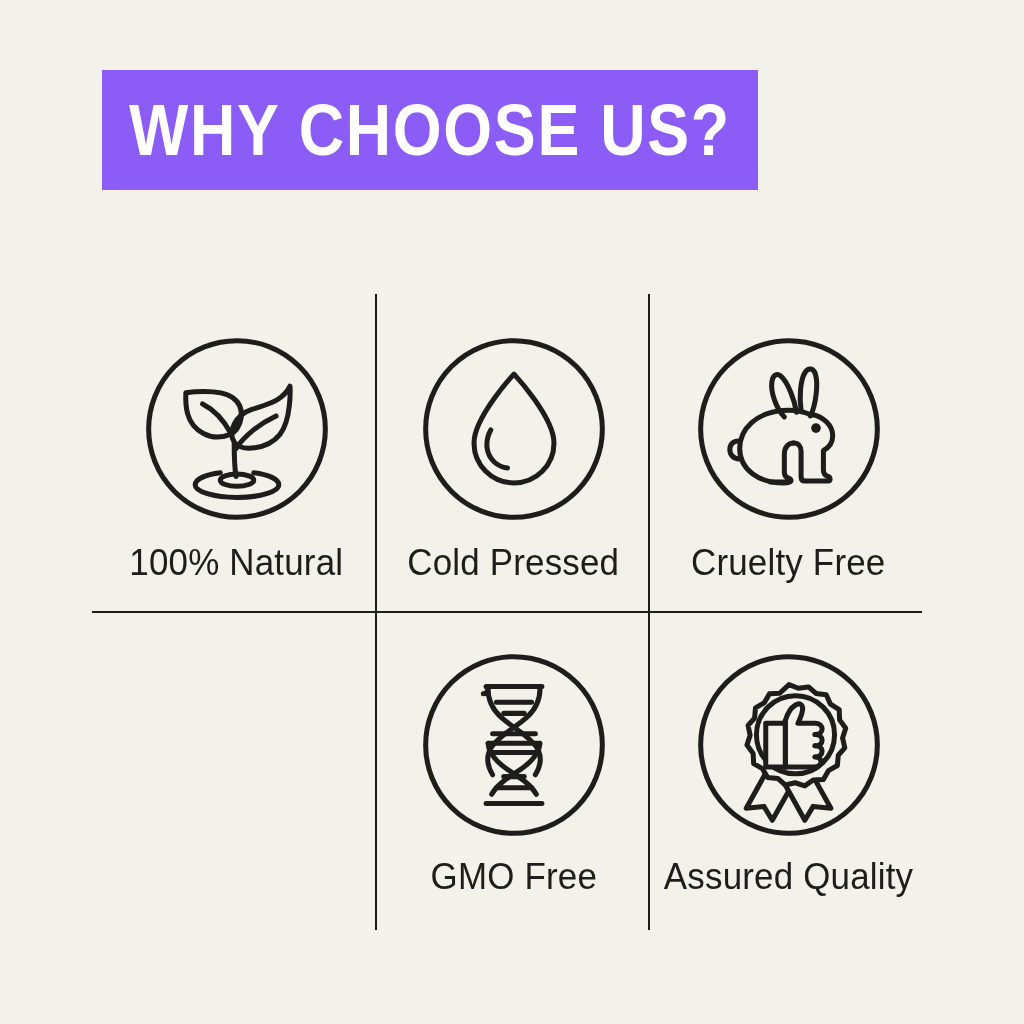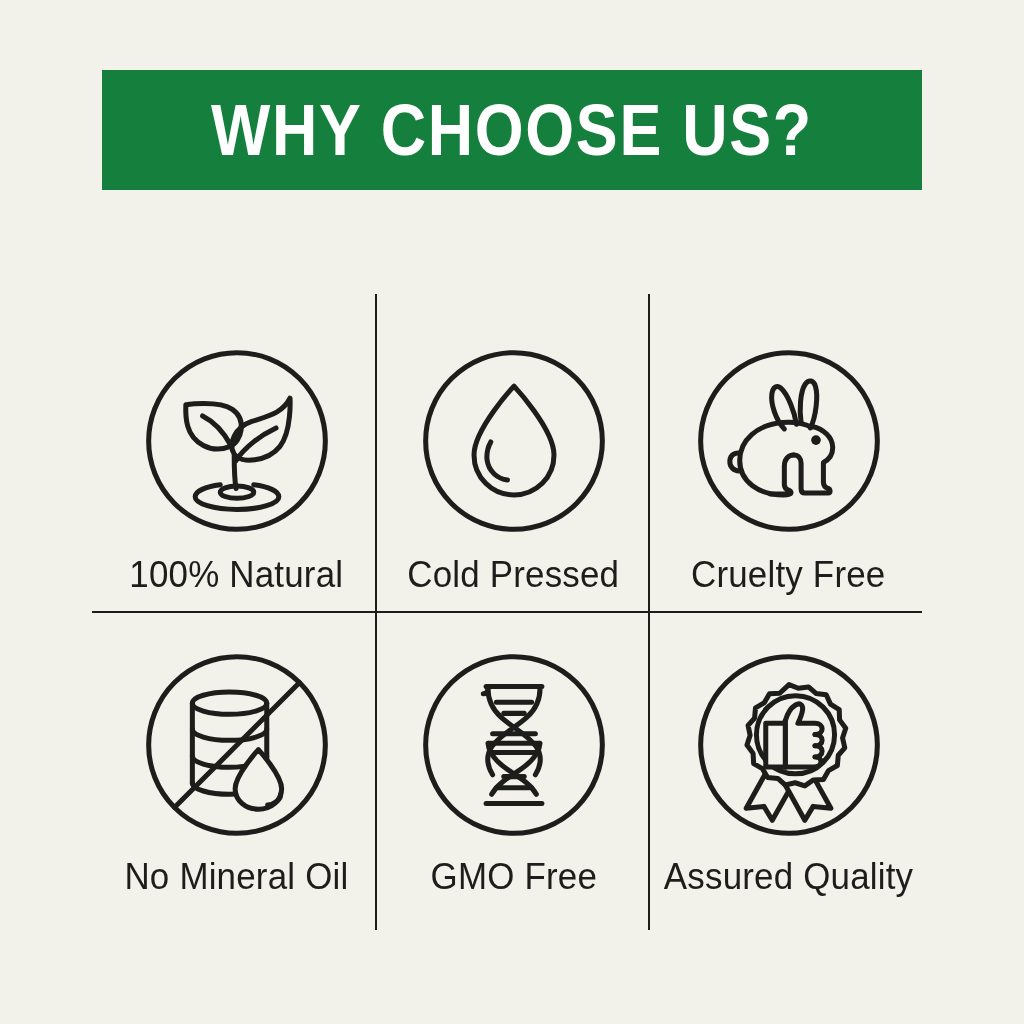--- a/index.html
+++ b/index.html
@@ -13,23 +13,23 @@
     font-family: "Liberation Sans", sans-serif;
     overflow: hidden;
     position: relative;
   }
 
   
   #header-banner {
     position: absolute;
     left: 102px;
     top: 70px;
-    width: 820px;
+    width: 656px;
     height: 120px;
-    background: #15803d;
+    background: #8b5cf6;
     display: flex;
     align-items: center;
     justify-content: center;
     box-sizing: border-box;
   }
   #header-title {
     color: #ffffff;
     font-family: "Liberation Sans Narrow", "Liberation Sans", sans-serif;
     font-size: 73px;
     font-weight: 700;
@@ -54,21 +54,21 @@
     width: 273px;
     height: 318px;
     display: flex;
     flex-direction: column;
     align-items: center;
     box-sizing: border-box;
   }
   .cell-c0 { left: 8px; }
   .cell-c1 { left: 285px; }
   .cell-c2 { left: 560px; }
-  .row-r0 { top: 16px; }
+  .row-r0 { top: 4px; }
   .row-r1 { top: 318px; }
 
   .icon-wrap {
     margin-top: 38px;
     width: 186px;
     height: 186px;
   }
   .row-r1 .icon-wrap {
     margin-top: 40px;
   }
@@ -169,41 +169,20 @@
     <div class="icon-wrap">
       <svg viewBox="0 0 100 100" fill="none" stroke="#1d1d1b" stroke-width="2.7" stroke-linecap="round" stroke-linejoin="round">
         <circle cx="50" cy="50" r="47.5"></circle>
         <path d="M50 20.5 C50 20.5 71.5 43.5 71.5 57.5 C71.5 69.5 61.9 79 50 79 C38.1 79 28.5 69.5 28.5 57.5 C28.5 43.5 50 20.5 50 20.5 Z"></path>
         <path d="M37.5 50.5 C37.5 50.5 35 55 35.5 60 C36.2 66.5 41.5 70.5 46.5 71"></path>
       </svg>
     </div>
     <div class="feature-label">Cold Pressed</div>
   </div>
 
-  <div class="grid-cell row-r1 cell-c0">
-    <div class="icon-wrap">
-      <svg viewBox="0 0 100 100" fill="none" stroke="#1d1d1b" stroke-width="2.7" stroke-linecap="round" stroke-linejoin="round">
-        <circle cx="50" cy="50" r="47.5"></circle>
-
-        <ellipse cx="46" cy="27.5" rx="20" ry="6"></ellipse>
-        <path d="M26 27.5 L26 70.5"></path>
-        <path d="M66 27.5 L66 70.5"></path>
-        <path d="M26 70.5 C26 73.8 35 76.5 46 76.5 C57 76.5 66 73.8 66 70.5"></path>
-        <path d="M26 41.5 C26 44.8 35 47.5 46 47.5 C57 47.5 66 44.8 66 41.5"></path>
-        <path d="M26 56 C26 59.3 35 62 46 62 C57 62 66 59.3 66 56"></path>
-
-        <path d="M61.5 52.5 C61.5 52.5 74 66 74 73.5 C74 79.8 68.4 84.5 61.5 84.5
-                 C54.6 84.5 49 79.8 49 73.5 C49 66 61.5 52.5 61.5 52.5 Z" fill="#f2f1ea"></path>
-        <path d="M73.5 76.5 C73.5 79.5 70 82 66.5 82.3"></path>
-
-        <path d="M16.5 83.5 L83.5 16.5"></path>
-      </svg>
-    </div>
-    <div class="feature-label">No Mineral Oil</div>
-  </div>
 
   <div class="grid-cell row-r1 cell-c1">
     <div class="icon-wrap">
       <svg viewBox="0 0 100 100" fill="none" stroke="#1d1d1b" stroke-width="2.7" stroke-linecap="round" stroke-linejoin="round">
         <circle cx="50" cy="50" r="47.5"></circle>
 
         <path d="M36 19.5 C36 26.5 38.5 31 43 35 C49 40.5 58 45 62 51
                  C65 55.5 64.5 61 61.5 66"></path>
         <path d="M38 76.5 C41 71 47 67.5 53 63.5 C59 59.5 63.5 55 64 49"></path>
 

